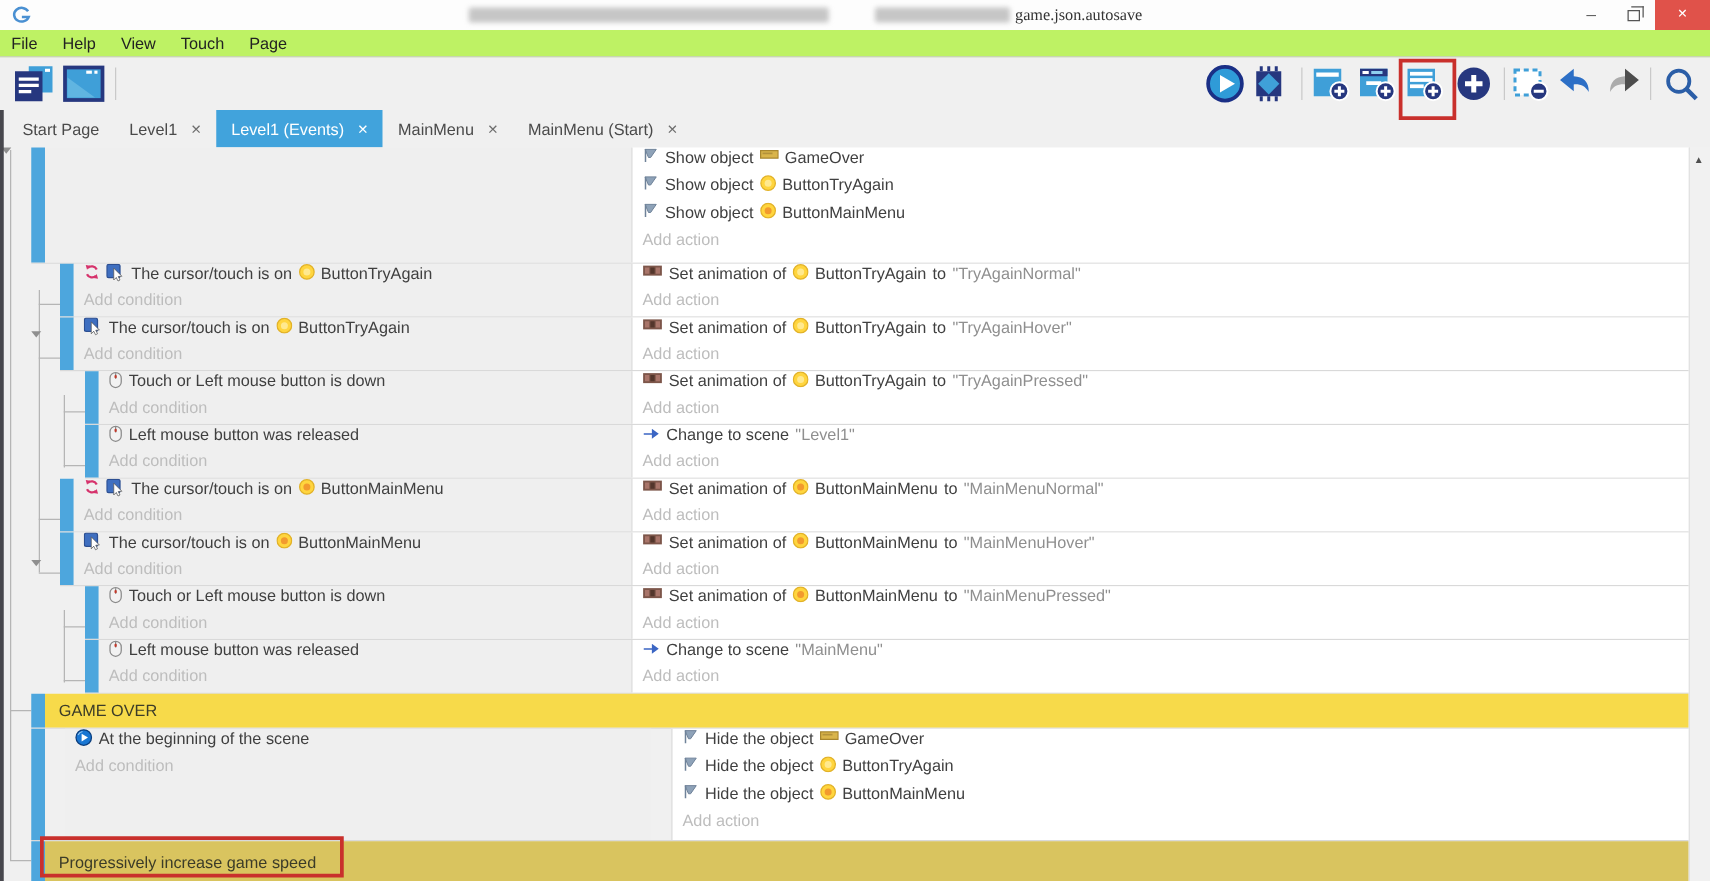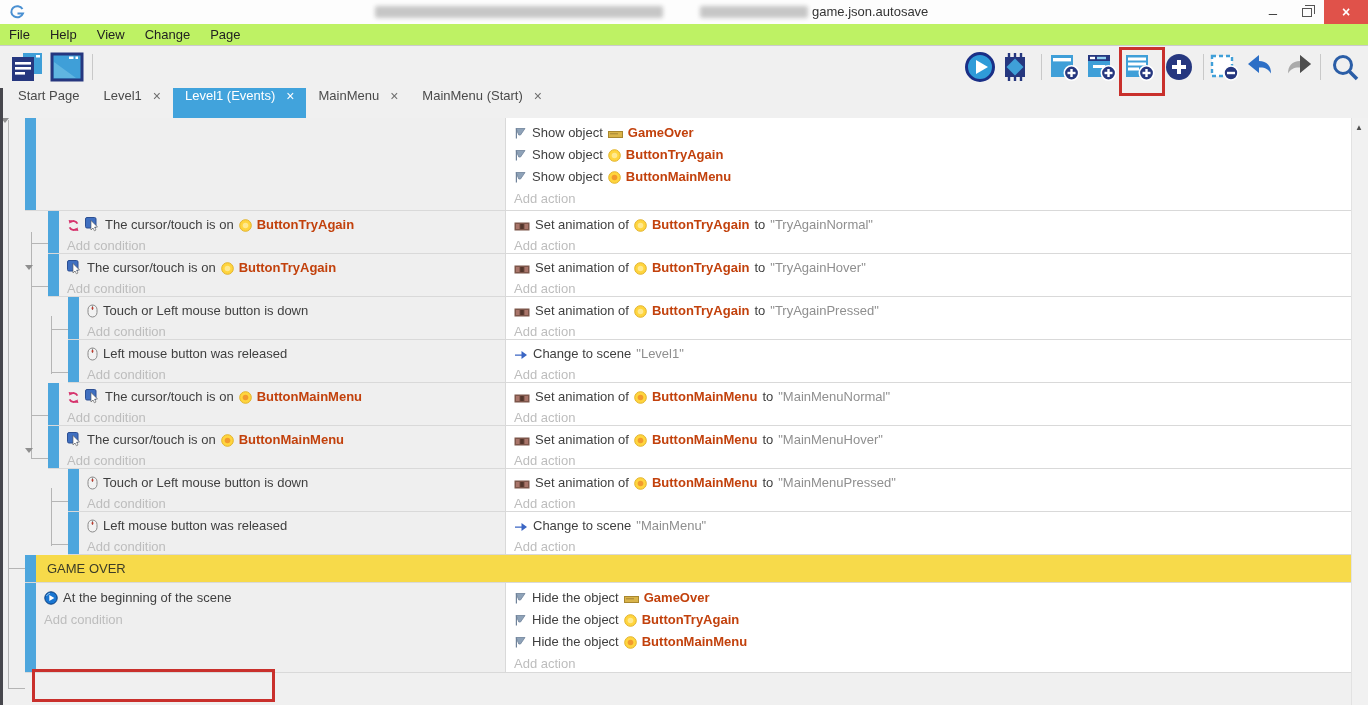--- a/index.html
+++ b/index.html
@@ -1,20 +1,20 @@
 <!DOCTYPE html>
 <html><head>
 <meta charset="utf-8">
 <style>
   * { margin:0; padding:0; box-sizing:border-box; }
   html,body { width:1368px; height:705px; overflow:hidden; }
   body { font-family:"Liberation Sans", sans-serif; background:#f0f0f0; position:relative; }
 
   
-  .titlebar { position:absolute; left:0; top:0; width:1368px; height:24px; background:#fdfdfd; }
+  .titlebar { position:absolute; left:0; top:0; width:1368px; height:24px; background:#fdfdfd;font-family:Liberation Serif, serif; }
   .logo { position:absolute; left:8px; top:4px; }
   .redact { position:absolute; top:6px; height:12px; background:#c6c6c6; filter:blur(2px); border-radius:2px; }
   .title-text { position:absolute; left:812px; top:4px; font-size:13px; color:#333; }
   .win-btn { position:absolute; top:0; height:24px; display:flex; align-items:center; justify-content:center; color:#444; cursor:default; }
   .btn-min { left:1258px; width:30px; font-size:15px; }
   .btn-max { left:1292px; width:30px; }
   .max-glyph { width:10px; height:9px; border:1.4px solid #555; position:relative; background:#fdfdfd; }
   .max-glyph:before { content:""; position:absolute; left:2px; top:-4px; width:9px; height:8px; border:1.4px solid #555; border-left:none; border-bottom:none; }
   .btn-close { left:1324px; width:44px; background:#e0524a; color:#fff; font-size:14px; font-weight:bold; }
 
@@ -22,35 +22,35 @@
   .menu-item { font-size:13px; color:#222; padding:0 10px; }
   .menu-item:first-child { padding-left:9px; }
 
   
   .toolbar { position:absolute; left:0; top:46px; width:1368px; height:42px; background:#f0f0f0; }
   .tbtn { position:absolute; top:5px; width:34px; height:32px; display:flex; align-items:center; justify-content:center; }
   .tsep { position:absolute; top:8px; width:1px; height:26px; background:#c9c9c9; }
 
   
   .tabbar { position:absolute; left:0; top:88px; width:1368px; height:30px; background:#f0f0f0; display:flex; align-items:stretch; padding-left:6px; }
-  .tab { display:flex; padding:0 12px; font-size:13px; color:#4a4a4a; gap:11px; white-space:nowrap; }
+  .tab { display:flex; align-items:center; padding:0 12px; font-size:13px; color:#4a4a4a; gap:11px; white-space:nowrap; }
   .tab .x { color:#6e6e6e; font-size:14px; }
   .tab.active { background:#41a3dc; color:#fff; }
   .tab.active .x { color:#fff; }
 
   
   .sheet { position:absolute; left:0; top:118px; width:1368px; height:587px; background:#f0f0f0; }
   .row { position:absolute; display:flex; border-bottom:1px solid #d9d9d9; }
   .bar { width:11px; background:#4da6dd; flex:none; }
   .cond { background:#efefef; flex:none; }
   .act  { flex:1; background:#ffffff; border-left:1px solid #d9d9d9; }
-  .line { height:21px; display:flex; align-items:flex-end; padding-left:8px; font-size:13px; color:#3f3f3f; white-space:nowrap; gap:5px; }
+  .line { height:21px; display:flex; align-items:flex-start; padding-left:8px; font-size:13px; color:#3f3f3f; white-space:nowrap; gap:5px; }
   .tall .line { height:22px; }
   .ph { color:#bdbdbd; }
-  .obj { font-weight:bold; color:#c2410c;margin-top:24px; }
+  .obj { font-weight:normal; color:#404040; }
   .str { color:#8f8f8f; }
   .icon { display:inline-flex; align-items:center; flex:none; line-height:0; }
 
   .comment-body { flex:1; background:#f7da4a; display:flex; align-items:center; padding-left:11px; font-size:13px; color:#3c3c28; }
   .comment-body.selected { background:#d9c45f; }
 
   
   .guide { position:absolute; background:#b5b5b5; }
   .caret { position:absolute; width:0; height:0; border-left:4px solid transparent; border-right:4px solid transparent; border-top:5px solid #8f8f8f; }
 
@@ -79,21 +79,21 @@
   <div class="win-btn btn-max">
       <span class="max-glyph"></span>
     </div>
   <div class="win-btn btn-close">×</div>
 </div>
 
 <div class="menubar">
   <span class="menu-item">File</span>
   <span class="menu-item">Help</span>
   <span class="menu-item">View</span>
-  <span class="menu-item">Change</span>
+  <span class="menu-item">Touch</span>
   <span class="menu-item">Page</span>
 </div>
 
 <div class="toolbar">
   <div class="tbtn" style="left:10px">
     <svg width="34" height="32" viewBox="0 0 34 32">
       <rect x="13" y="2" width="19" height="21" fill="#3f9fd8"></rect>
       <rect x="2" y="6" width="22" height="24" fill="#26377f"></rect>
       <g fill="#ffffff">
           <rect x="5" y="11" width="16" height="2.6"></rect>
@@ -637,21 +637,21 @@
       </div>
       <div class="line ph">Add action</div>
     </div>
   </div>
 
   <div class="row" style="left:25px; top:437px; width:1326px; height:28px;text-align:center;">
     <div class="bar"></div>
     <div class="comment-body">GAME OVER</div>
   </div>
 
-  <div class="row tall" style="left:25px; top:465px; width:1326px; height:90px;">
+  <div class="row tall" style="left:25px; top:465px; width:1326px; height:90px;gap:16px;">
     <div class="bar"></div>
     <div class="cond" style="width:469px;">
       <div class="line">
         <span class="icon">
             <svg width="14" height="14" viewBox="0 0 14 14">
               <circle cx="7" cy="7" r="6.2" fill="#1976d2" stroke="#0b3e7e" stroke-width="1"></circle>
               <path d="M5.3 3.9 L10.4 7 L5.3 10.1 Z" fill="#ffffff"></path>
               <path d="M2.5 5 A5 5 0 0 1 6 2.2" stroke="#8fc3ee" stroke-width="1" fill="none"></path>
             </svg>
           </span>
@@ -705,20 +705,24 @@
               <circle cx="6.5" cy="6.5" r="5.8" fill="#ffd53e" stroke="#e2b228" stroke-width="1"></circle>
               <circle cx="6.5" cy="6.5" r="2.8" fill="#f29a2e"></circle>
             </svg>
           </span>
         <span class="obj">ButtonMainMenu</span>
       </div>
       <div class="line ph">Add action</div>
     </div>
   </div>
 
+  <div class="row" style="left:25px; top:555px; width:1326px; height:32px; border-bottom:none;">
+    <div class="bar"></div>
+    <div class="comment-body selected">Progressively increase game speed</div>
+  </div>
 
 </div>
 
 <div class="scrollbar">
   <span class="scroll-up">▲</span>
 </div>
 
 <div class="panel-edge"></div>
 
 <div class="red-box" style="left:1119px; top:47px; width:46px; height:49px;"></div>

